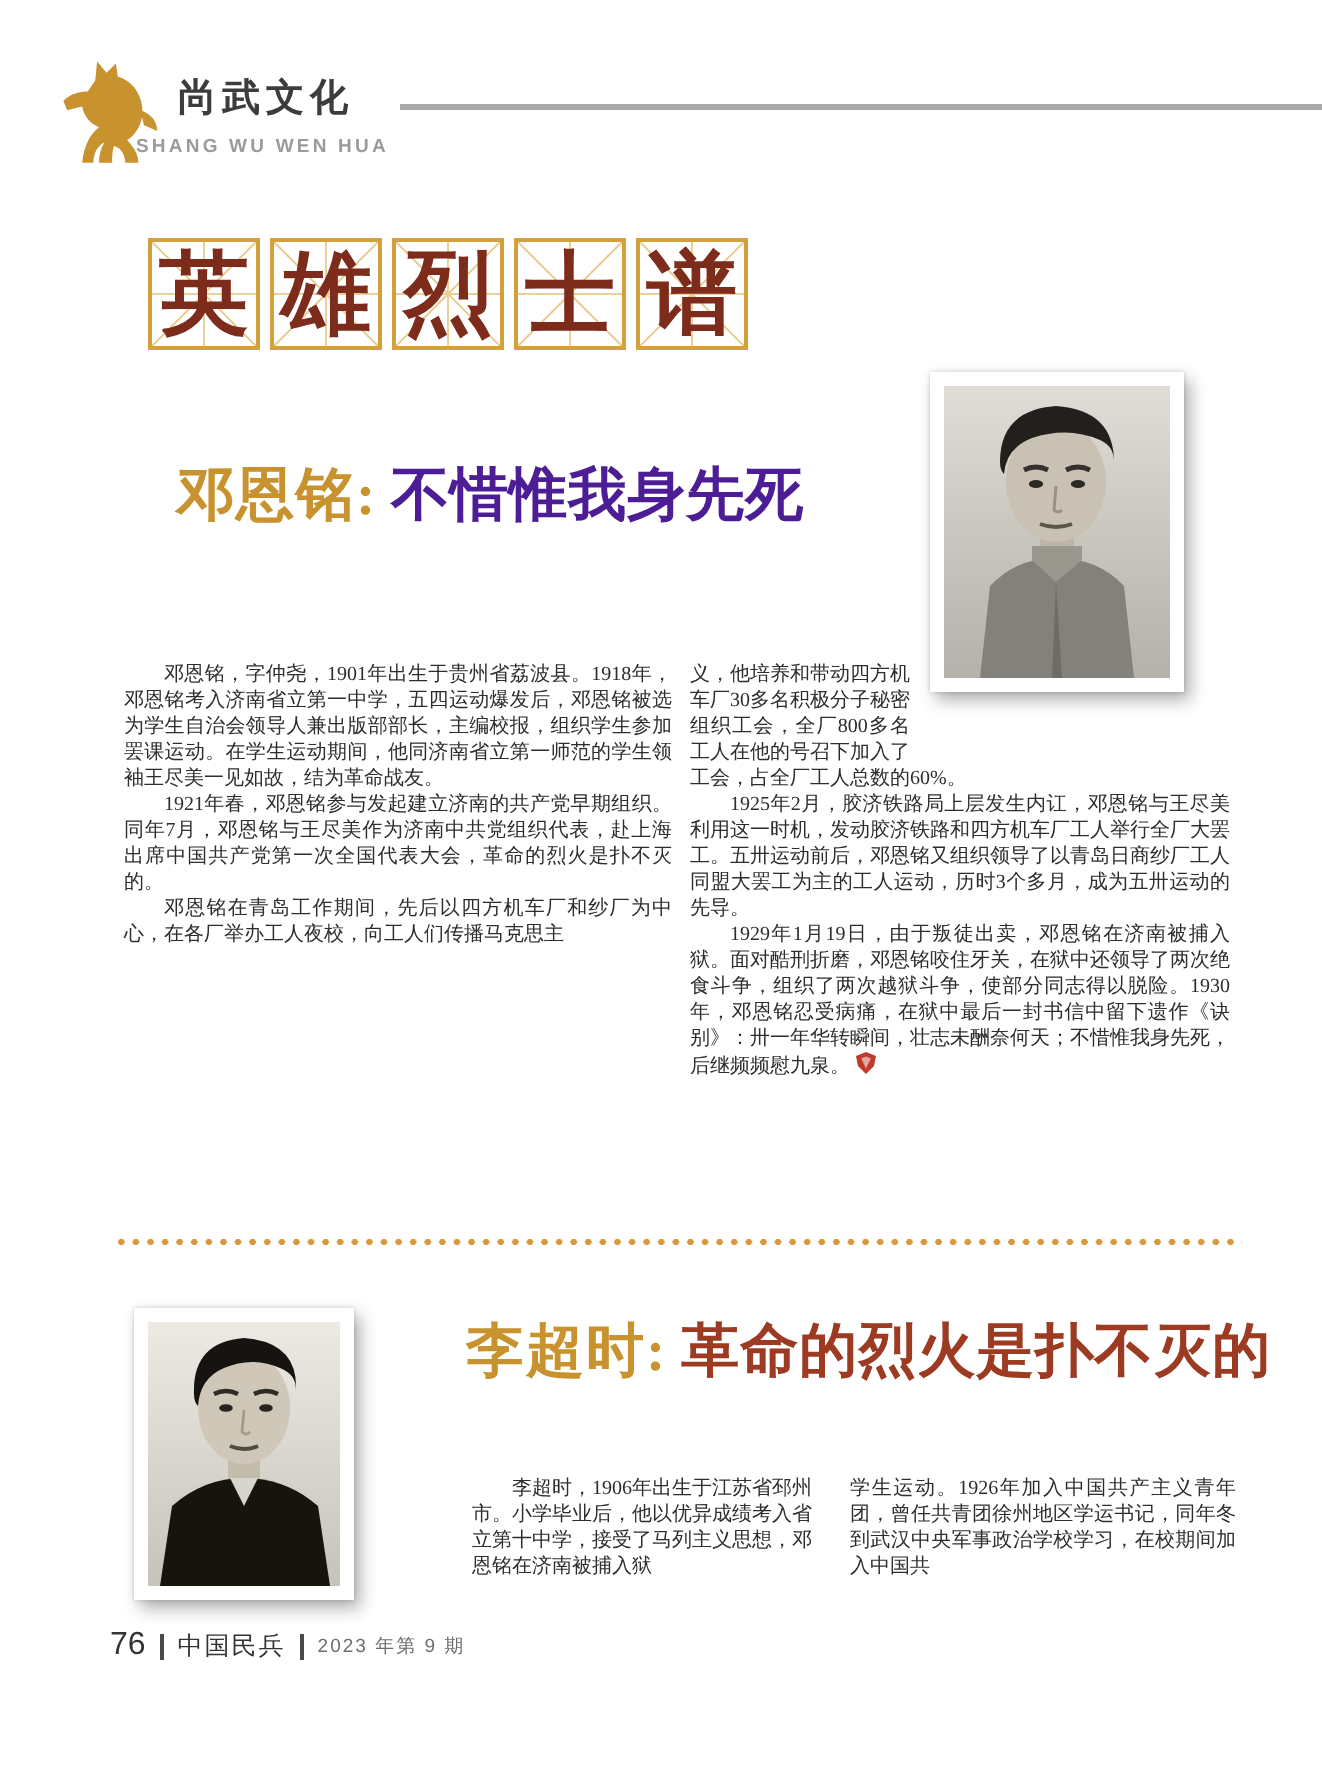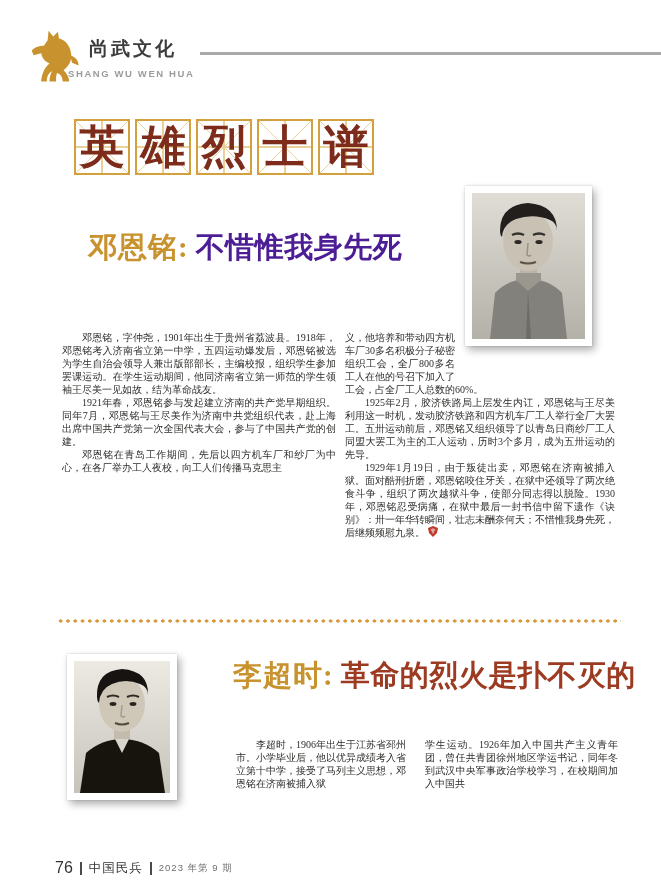--- a/index.html
+++ b/index.html
@@ -51,21 +51,21 @@
   .photo{position:absolute;background:#fff;padding:7px;
     box-shadow:3px 4px 8px rgba(0,0,0,0.32), 0 0 2px rgba(0,0,0,0.18);}
   .photo svg{display:block;}
   .p1{left:465px;top:186px;}
   .p2{left:67px;top:654px;}
   
   .dotted-sep{position:absolute;left:57px;top:619px;width:564px;height:4px;
     background-image:radial-gradient(circle,#d8983c 1.5px,transparent 1.7px);
     background-size:7.3px 4px;background-repeat:repeat-x;}
   
-  .footer{position:absolute;left:55px;top:859px;display:flex;align-items:center;
+  .footer{position:absolute;left:55px;top:814px;display:flex;align-items:center;
     font-family:"Liberation Sans","DejaVu Sans",sans-serif;text-align:right;}
   .footer .pagenum{font-size:16px;color:#333;}
   .footer .vbar{display:inline-block;width:2px;height:13px;background:#4a4a4a;margin:0 7px;}
   .footer .mag{font-size:12.5px;color:#333;letter-spacing:1px;}
   .footer .issue{font-size:9.5px;color:#6e6e6e;letter-spacing:1px;}
 </style>
 </head>
 <body>
 
 <div class="page">
@@ -122,21 +122,21 @@
       <path d="M56 50 L55 62 Q57 64 59 62" stroke="#9a927f" stroke-width="1.5" fill="none"></path>
       <path d="M48 69 Q56 72 64 69" stroke="#5c554a" stroke-width="2" fill="none"></path>
       <path d="M18 146 L23 100 Q36 86 56 86 Q77 86 90 100 L95 146 Z" fill="#83817b"></path>
       <path d="M44 87 L56 98 L69 87 L69 80 L44 80 Z" fill="#9a978f"></path>
       <path d="M56 98 L54 146 L59 146 Z" fill="#6e6c66"></path>
     </svg>
   </div>
 
   <div class="col c1a">
     <p class="indent">邓恩铭，字仲尧，1901年出生于贵州省荔波县。1918年，邓恩铭考入济南省立第一中学，五四运动爆发后，邓恩铭被选为学生自治会领导人兼出版部部长，主编校报，组织学生参加罢课运动。在学生运动期间，他同济南省立第一师范的学生领袖王尽美一见如故，结为革命战友。</p>
-    <p class="indent">1921年春，邓恩铭参与发起建立济南的共产党早期组织。同年7月，邓恩铭与王尽美作为济南中共党组织代表，赴上海出席中国共产党第一次全国代表大会，参与了中国共产党的创建。</p>
+    <p class="indent">1921年春，邓恩铭参与发起建立济南的共产党早期组织。同年7月，邓恩铭与王尽美作为济南中共党组织代表，赴上海出席中国共产党第一次全国代表大会，革命的烈火是扑不灭的。</p>
     <p class="indent">邓恩铭在青岛工作期间，先后以四方机车厂和纱厂为中心，在各厂举办工人夜校，向工人们传播马克思主</p>
   </div>
 
   <div class="col c1b">
     <div class="photo-spacer"></div>
     <p>义，他培养和带动四方机车厂30多名积极分子秘密组织工会，全厂800多名工人在他的号召下加入了工会，占全厂工人总数的60%。</p>
     <p class="indent">1925年2月，胶济铁路局上层发生内讧，邓恩铭与王尽美利用这一时机，发动胶济铁路和四方机车厂工人举行全厂大罢工。五卅运动前后，邓恩铭又组织领导了以青岛日商纱厂工人同盟大罢工为主的工人运动，历时3个多月，成为五卅运动的先导。</p>
     <p class="indent"><span>1929年1月19日，由于叛徒出卖，邓恩铭在济南被捕入狱。面对酷刑折磨，邓恩铭咬住牙关，在狱中还领导了两次绝食斗争，组织了两次越狱斗争，使部分同志得以脱险。1930年，邓恩铭忍受病痛，在狱中最后一封书信中留下遗作《诀别》：卅一年华转瞬间，壮志未酬奈何天；不惜惟我身先死，后继频频慰九泉。</span><svg class="endmark" width="10" height="11" viewBox="0 0 10 11">
           <path d="M5 0 L10 2 L9 7 L5 11 L1 7 L0 2 Z" fill="#c0392b"></path>
           <path d="M5 2.2 L7.4 3.2 L5 8.2 L2.6 3.2 Z" fill="#fff" opacity="0.55"></path>

